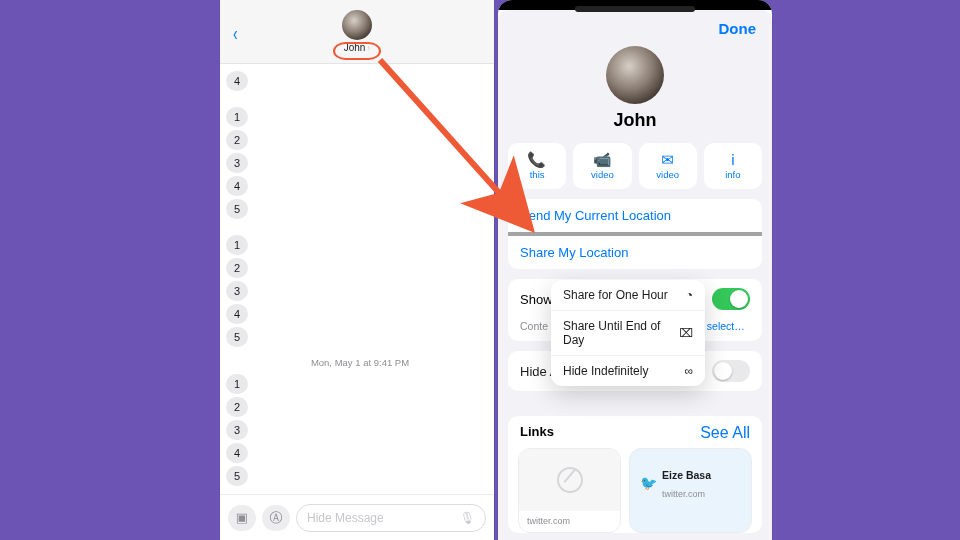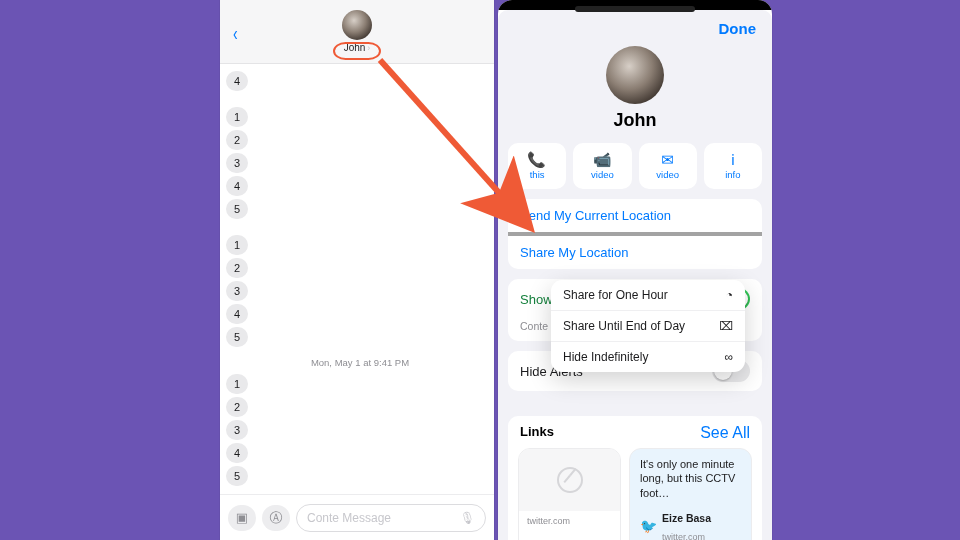--- a/index.html
+++ b/index.html
@@ -111,21 +111,21 @@
 .sub .link { color: #007aff; }
 
 .row-between { display: flex; justify-content: space-between; align-items: center; }
 .switch { width: 38px; height: 22px; border-radius: 11px; background: #e9e9eb; position: relative; }
 .switch:before { content: ""; position: absolute; top: 2px; left: 2px; width: 18px; height: 18px; border-radius: 50%; background: #fff; box-shadow: 0 1px 2px rgba(0,0,0,.25); }
 .switch.on { background: #34c759; }
 .switch.on:before { left: auto; right: 2px; }
 
 
 .popover {
-  position: absolute; left: 551px; top: 280px; width: 194px;
+  position: absolute; left: 551px; top: 280px; width: 154px;
   background: #fff; border-radius: 11px; box-shadow: 0 8px 24px rgba(0,0,0,.18);
   overflow: hidden; z-index: 20;
 }
 .pop-item {
   display: flex; align-items: center; justify-content: space-between;
   padding: 8px 12px; font-size: 12px; color: #1c1c1e;
 }
 .pop-item + .pop-item { border-top: 1px solid #efeff1; }
 .pop-icon { color: #1c1c1e; font-size: 12px; }
 
@@ -149,21 +149,21 @@
 .tweet-text { font-size: 11px; color: #1c1c1e; line-height: 1.3; }
 .tweet-by { display: flex; gap: 6px; align-items: center; margin-top: 8px; }
 .tw-bird { width: 16px; height: 16px; color: #1d9bf0; font-size: 14px; }
 .tw-name { font-size: 10.5px; font-weight: 700; color: #1c1c1e; }
 .tw-src  { font-size: 9px; color: #8e8e93; }
 
 
 .arrow-svg { position: absolute; left: 332px; top: 46px; width: 232px; height: 200px; z-index: 30; pointer-events: none; }
 
 
-.peek-left { color: #15803d; }
+.peek-left { color: #000000; }
 </style>
 </head>
 <body>
 
 <div class="stage">
 
   <div class="phone left">
     <div class="msgs-header">
       <div class="back-chevron">‹</div>
       <div class="contact-stack">
@@ -203,21 +203,21 @@
     </div>
 
     <div class="composer">
       <div class="comp-btn">
           <span>▣</span>
         </div>
       <div class="comp-btn">
           <span>Ⓐ</span>
         </div>
       <div class="text-field">
-        <span class="ph">Conte Message</span>
+        <span class="ph">Hide Message</span>
         <span class="mic">🎙</span>
       </div>
     </div>
   </div>
 
   <div class="phone right">
     <div class="sheet-top"></div>
     <div class="sheet-body">
       <div class="done-row">
         <div class="done-btn">Done</div>
@@ -276,21 +276,20 @@
           <span class="s">See All</span>
         </div>
         <div class="links-wrap">
           <div class="link-card ghost">
             <div class="thumb">
                 <div class="compass"></div>
               </div>
             <div class="link-foot">twitter.com</div>
           </div>
           <div class="link-card tweet">
-            <div class="tweet-text">It's only one minute long, but this CCTV foot…</div>
             <div class="tweet-by">
               <span class="tw-bird">🐦</span>
               <span>
                 <span class="tw-name">Eize Basa</span><br>
                 <span class="tw-src">twitter.com</span>
               </span>
             </div>
           </div>
         </div>
       </div>

